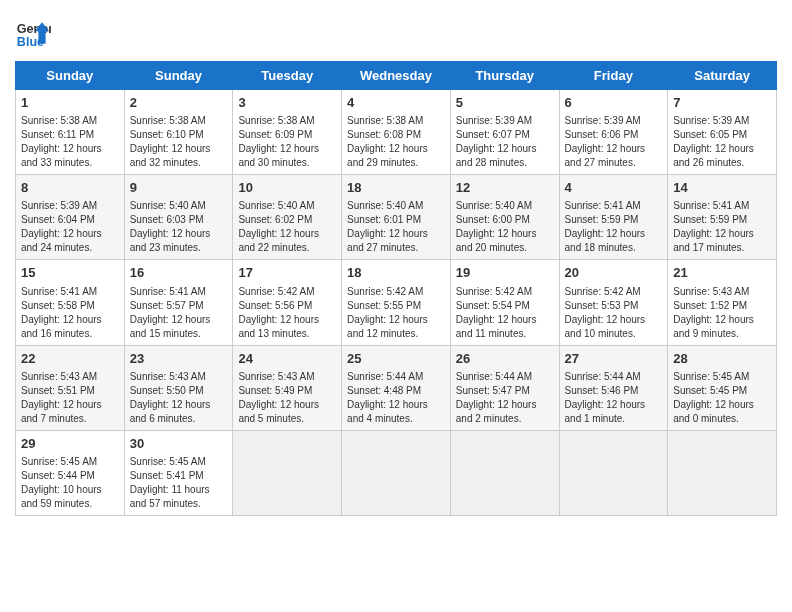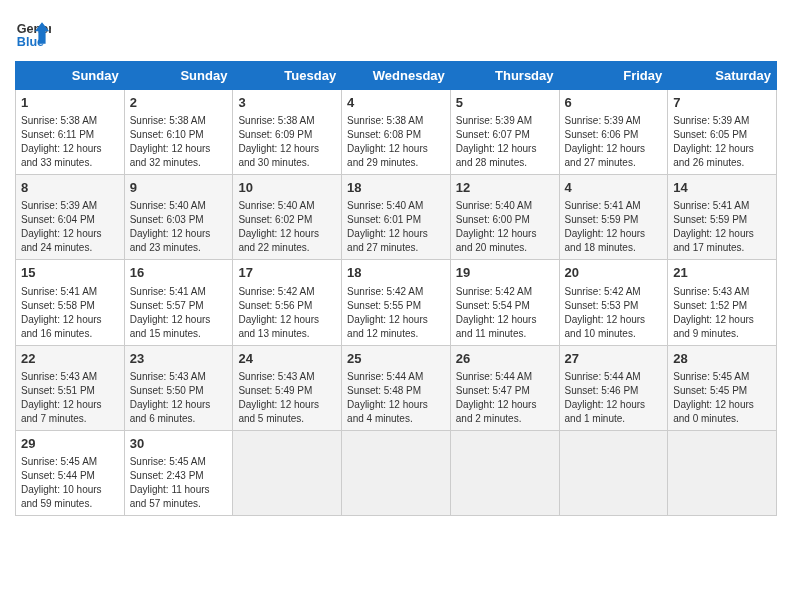--- a/index.html
+++ b/index.html
@@ -43,21 +43,21 @@
       table-layout: fixed;
     }
     thead tr {
       background-color: #1a73c9;
     }
     thead th {
       color: #fff;
       font-size: 13px;
       font-weight: bold;
       padding: 6px 5px;
-      text-align: right;
+      text-align: center;
       border: 1px solid #1a73c9;
     }
     tbody td {
       border: 1px solid #ccc;
       vertical-align: top;
       padding: 4px 5px;
       font-size: 10px;
       color: #333;
       line-height: 1.4;
       height: 80px;
@@ -135,28 +135,28 @@
         <td><span class="day-num">17</span><span>Sunrise: 5:42 AM</span><br><span>Sunset: 5:56 PM</span><br><span>Daylight: 12 hours and 13 minutes.</span></td>
         <td><span class="day-num">18</span><span>Sunrise: 5:42 AM</span><br><span>Sunset: 5:55 PM</span><br><span>Daylight: 12 hours and 12 minutes.</span></td>
         <td><span class="day-num">19</span><span>Sunrise: 5:42 AM</span><br><span>Sunset: 5:54 PM</span><br><span>Daylight: 12 hours and 11 minutes.</span></td>
         <td><span class="day-num">20</span><span>Sunrise: 5:42 AM</span><br><span>Sunset: 5:53 PM</span><br><span>Daylight: 12 hours and 10 minutes.</span></td>
         <td><span class="day-num">21</span><span>Sunrise: 5:43 AM</span><br><span>Sunset: 1:52 PM</span><br><span>Daylight: 12 hours and 9 minutes.</span></td>
       </tr>
       <tr>
         <td><span class="day-num">22</span><span>Sunrise: 5:43 AM</span><br><span>Sunset: 5:51 PM</span><br><span>Daylight: 12 hours and 7 minutes.</span></td>
         <td><span class="day-num">23</span><span>Sunrise: 5:43 AM</span><br><span>Sunset: 5:50 PM</span><br><span>Daylight: 12 hours and 6 minutes.</span></td>
         <td><span class="day-num">24</span><span>Sunrise: 5:43 AM</span><br><span>Sunset: 5:49 PM</span><br><span>Daylight: 12 hours and 5 minutes.</span></td>
-        <td><span class="day-num">25</span><span>Sunrise: 5:44 AM</span><br><span>Sunset: 5:48 PM</span><br><span>Daylight: 12 hours and 4 minutes.</span></td>
+        <td><span class="day-num">25</span><span>Sunrise: 5:44 AM</span><br><span>Sunset: 4:48 PM</span><br><span>Daylight: 12 hours and 4 minutes.</span></td>
         <td><span class="day-num">26</span><span>Sunrise: 5:44 AM</span><br><span>Sunset: 5:47 PM</span><br><span>Daylight: 12 hours and 2 minutes.</span></td>
         <td><span class="day-num">27</span><span>Sunrise: 5:44 AM</span><br><span>Sunset: 5:46 PM</span><br><span>Daylight: 12 hours and 1 minute.</span></td>
         <td><span class="day-num">28</span><span>Sunrise: 5:45 AM</span><br><span>Sunset: 5:45 PM</span><br><span>Daylight: 12 hours and 0 minutes.</span></td>
       </tr>
       <tr>
         <td><span class="day-num">29</span><span>Sunrise: 5:45 AM</span><br><span>Sunset: 5:44 PM</span><br><span>Daylight: 10 hours and 59 minutes.</span></td>
-        <td><span class="day-num">30</span><span>Sunrise: 5:45 AM</span><br><span>Sunset: 2:43 PM</span><br><span>Daylight: 11 hours and 57 minutes.</span></td>
+        <td><span class="day-num">30</span><span>Sunrise: 5:45 AM</span><br><span>Sunset: 5:41 PM</span><br><span>Daylight: 11 hours and 57 minutes.</span></td>
         <td class="empty"></td>
         <td class="empty"></td>
         <td class="empty"></td>
         <td class="empty"></td>
         <td class="empty"></td>
       </tr>
     </tbody>
 </table>
 
 </body></html>

